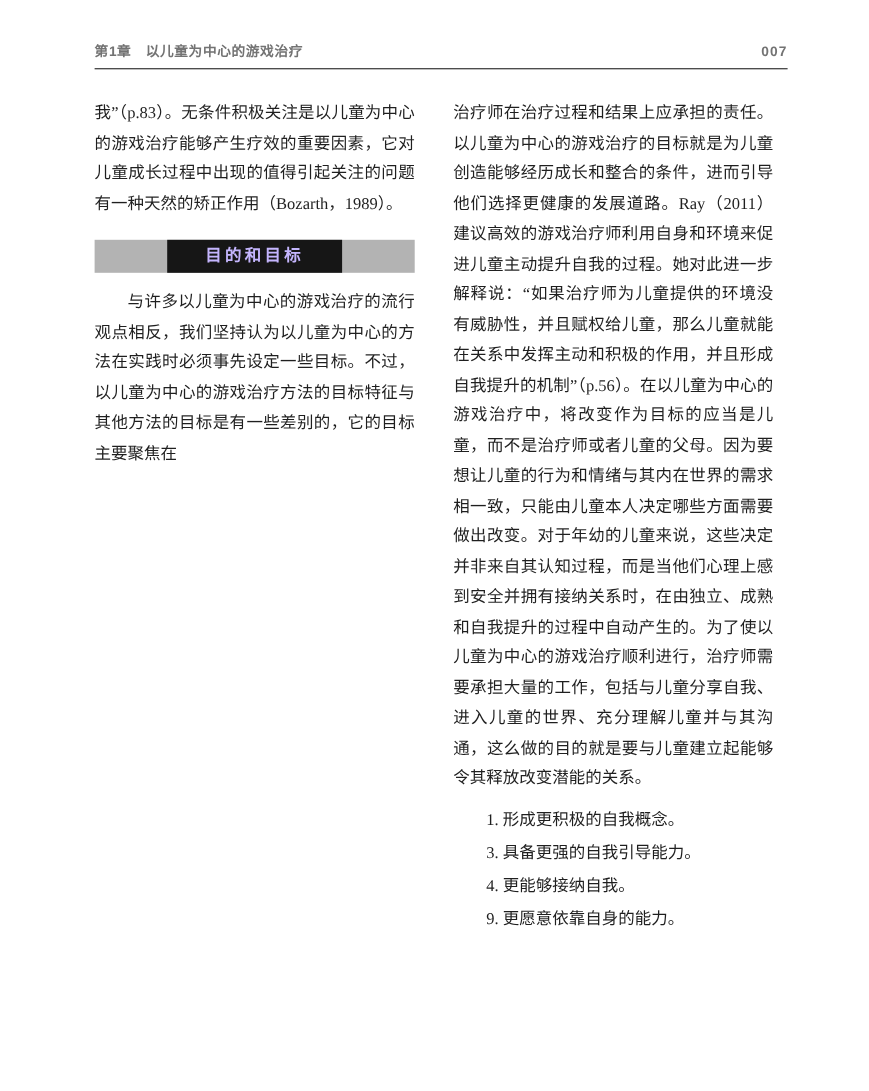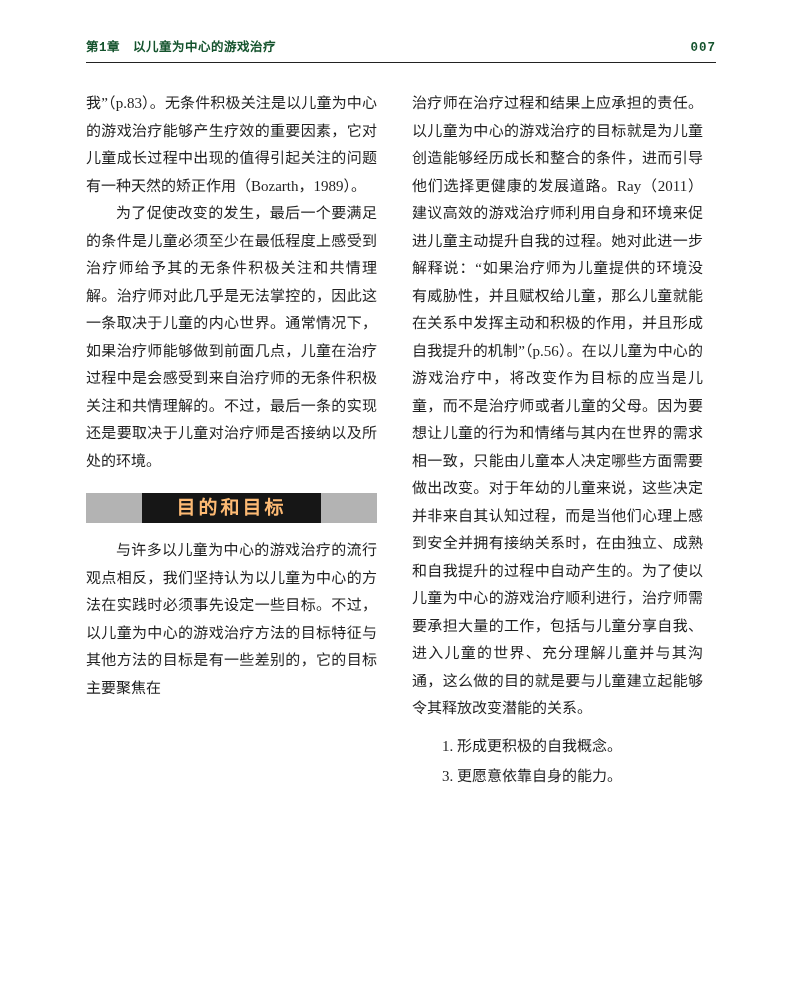--- a/index.html
+++ b/index.html
@@ -21,23 +21,23 @@
     position: absolute;
     left: 86px;
     right: 74px;
     top: 36px;
   }
 
   .header-row {
     display: flex;
     justify-content: space-between;
     align-items: baseline;
-    font-family: Liberation Mono, monospace;
+    font-family: Liberation Sans, sans-serif;
     font-size: 12.5px;
-    color: #14532d;
+    color: #737373;
   }
   .chapter { font-weight: bold; letter-spacing: 0.5px; }
   .pagenum { font-weight: bold; letter-spacing: 1px; text-align: right; }
 
   .header-rule {
     border: none;
     border-top: 1.5px solid #222222;
     margin: 7px 0 0 0;
   }
 
@@ -62,28 +62,28 @@
   .heading-band {
     margin: 18px 0 14px 0;
     height: 30px;
     background: #b3b3b3;
     display: flex;
     justify-content: center;
     align-items: center;
   }
   .heading-box {
     background: #161616;
-    color: #fdba74;
+    color: #c4b5fd;
     height: 30px;
     display: flex;
     align-items: center;
     padding: 0 34px;
     font-family: "Liberation Sans", "DejaVu Sans", sans-serif;
     font-weight: bold;
-    font-size: 19px;
+    font-size: 15px;
     letter-spacing: 3px;
   }
 
   .goal-list {
     margin: 8px 0 0 0;
     padding-left: 2em;
   }
   .goal-item {
     margin: 0;
     text-indent: 0;
@@ -100,33 +100,34 @@
       <span class="chapter">第1章　以儿童为中心的游戏治疗</span>
       <span class="pagenum">007</span>
     </header>
 
     <hr class="header-rule">
 
     <main class="columns">
 
       <section class="column">
         <p class="para continuation">我”（p.83）。无条件积极关注是以儿童为中心的游戏治疗能够产生疗效的重要因素，它对儿童成长过程中出现的值得引起关注的问题有一种天然的矫正作用（Bozarth，1989）。</p>
-        <p class="para">为了促使改变的发生，最后一个要满足的条件是儿童必须至少在最低程度上感受到治疗师给予其的无条件积极关注和共情理解。治疗师对此几乎是无法掌控的，因此这一条取决于儿童的内心世界。通常情况下，如果治疗师能够做到前面几点，儿童在治疗过程中是会感受到来自治疗师的无条件积极关注和共情理解的。不过，最后一条的实现还是要取决于儿童对治疗师是否接纳以及所处的环境。</p>
 
         <div class="heading-band">
           <span class="heading-box">目的和目标</span>
         </div>
 
         <p class="para">与许多以儿童为中心的游戏治疗的流行观点相反，我们坚持认为以儿童为中心的方法在实践时必须事先设定一些目标。不过，以儿童为中心的游戏治疗方法的目标特征与其他方法的目标是有一些差别的，它的目标主要聚焦在</p>
       </section>
 
       <section class="column">
         <p class="para continuation">治疗师在治疗过程和结果上应承担的责任。以儿童为中心的游戏治疗的目标就是为儿童创造能够经历成长和整合的条件，进而引导他们选择更健康的发展道路。Ray（2011）建议高效的游戏治疗师利用自身和环境来促进儿童主动提升自我的过程。她对此进一步解释说：“如果治疗师为儿童提供的环境没有威胁性，并且赋权给儿童，那么儿童就能在关系中发挥主动和积极的作用，并且形成自我提升的机制”（p.56）。在以儿童为中心的游戏治疗中，将改变作为目标的应当是儿童，而不是治疗师或者儿童的父母。因为要想让儿童的行为和情绪与其内在世界的需求相一致，只能由儿童本人决定哪些方面需要做出改变。对于年幼的儿童来说，这些决定并非来自其认知过程，而是当他们心理上感到安全并拥有接纳关系时，在由独立、成熟和自我提升的过程中自动产生的。为了使以儿童为中心的游戏治疗顺利进行，治疗师需要承担大量的工作，包括与儿童分享自我、进入儿童的世界、充分理解儿童并与其沟通，这么做的目的就是要与儿童建立起能够令其释放改变潜能的关系。</p>
 
         <div class="goal-list">
           <p class="goal-item">1. 形成更积极的自我概念。</p>
-          <p class="goal-item">3. 更愿意依靠自身的能力。</p>
+          <p class="goal-item">3. 具备更强的自我引导能力。</p>
+          <p class="goal-item">4. 更能够接纳自我。</p>
+          <p class="goal-item">9. 更愿意依靠自身的能力。</p>
         </div>
       </section>
 
     </main>
   </div>
 </div>
 
 </body></html>

